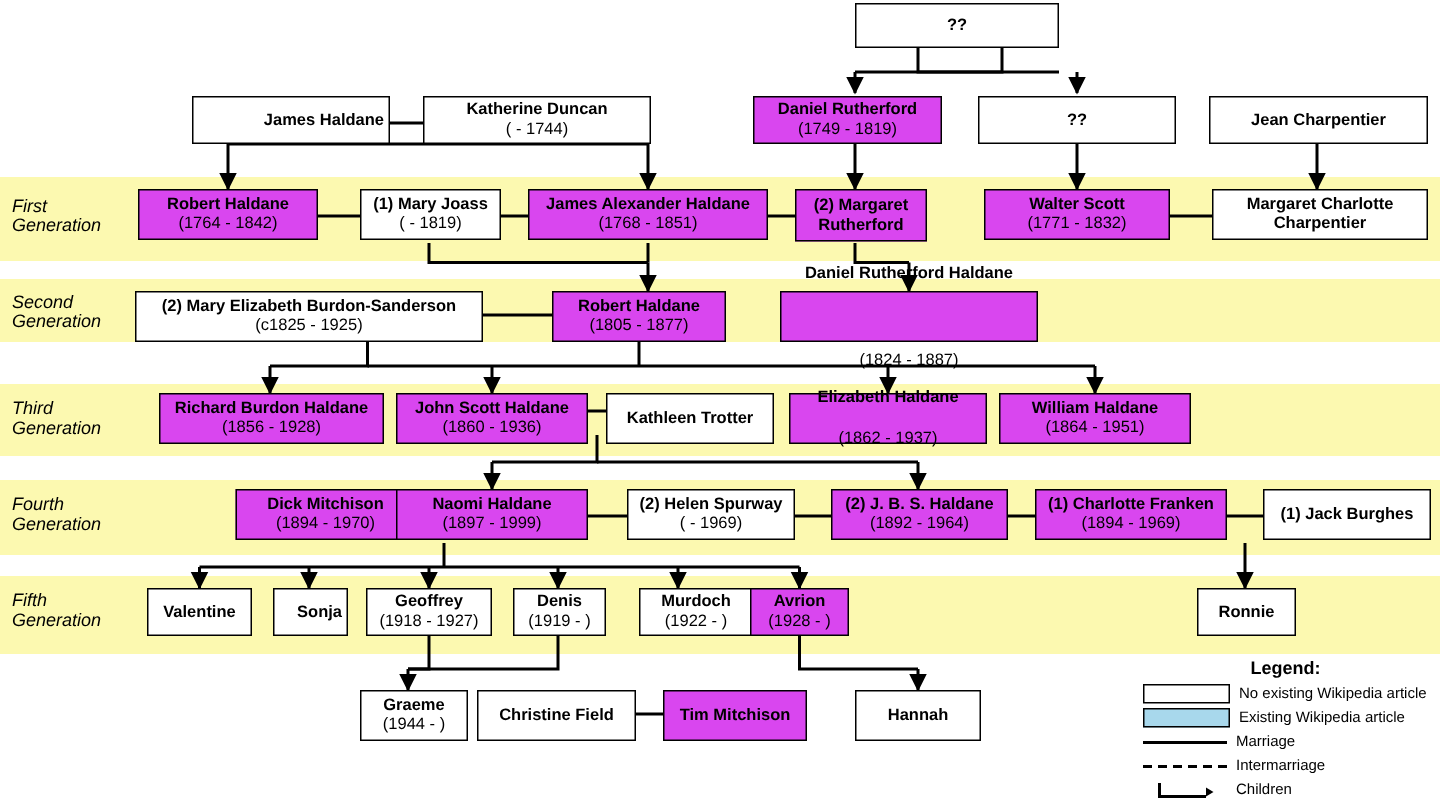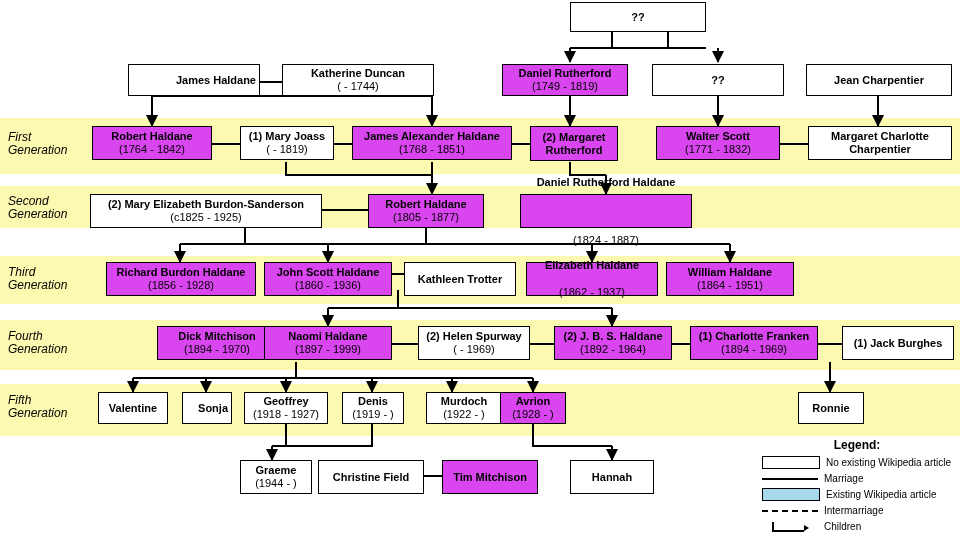--- a/index.html
+++ b/index.html
@@ -302,30 +302,30 @@
     <div class="n1">Hannah</div>
   </div>
 
   <div class="legend">
     <div class="legend-title">Legend:</div>
     <div class="legend-row">
       <div class="legend-swatch"></div>
       <div>No existing Wikipedia article</div>
     </div>
     <div class="legend-row">
+      <div class="legend-swatch blue"></div>
+      <div>Existing Wikipedia article</div>
+    </div>
+    <div class="legend-row">
       <div class="legend-line">
           <div class="solid"></div>
         </div>
       <div>Marriage</div>
     </div>
     <div class="legend-row">
-      <div class="legend-swatch blue"></div>
-      <div>Existing Wikipedia article</div>
-    </div>
-    <div class="legend-row">
       <div class="legend-line">
           <div class="dash"></div>
         </div>
       <div>Intermarriage</div>
     </div>
     <div class="legend-row">
       <div class="legend-line">
           <div class="childmark"></div>
         </div>
       <div>Children</div>

